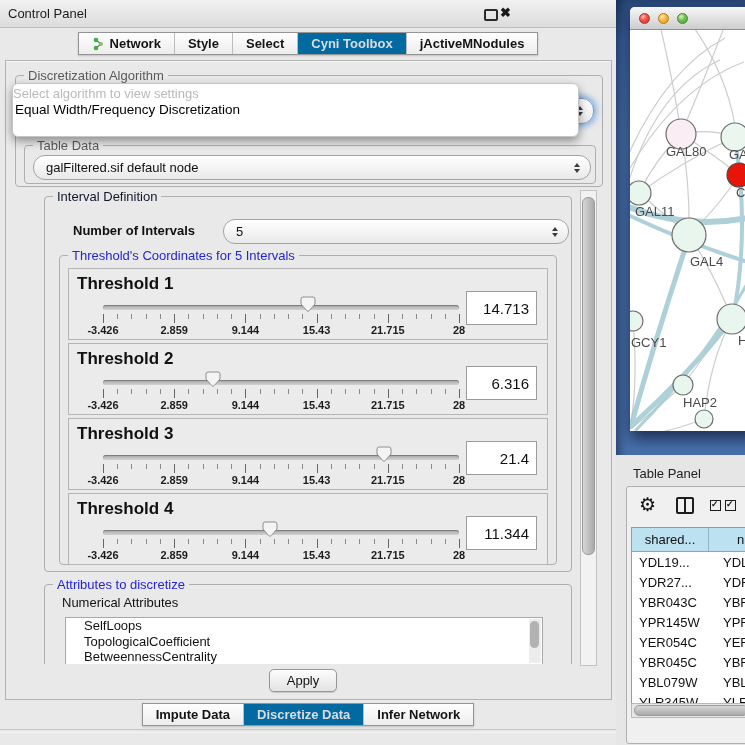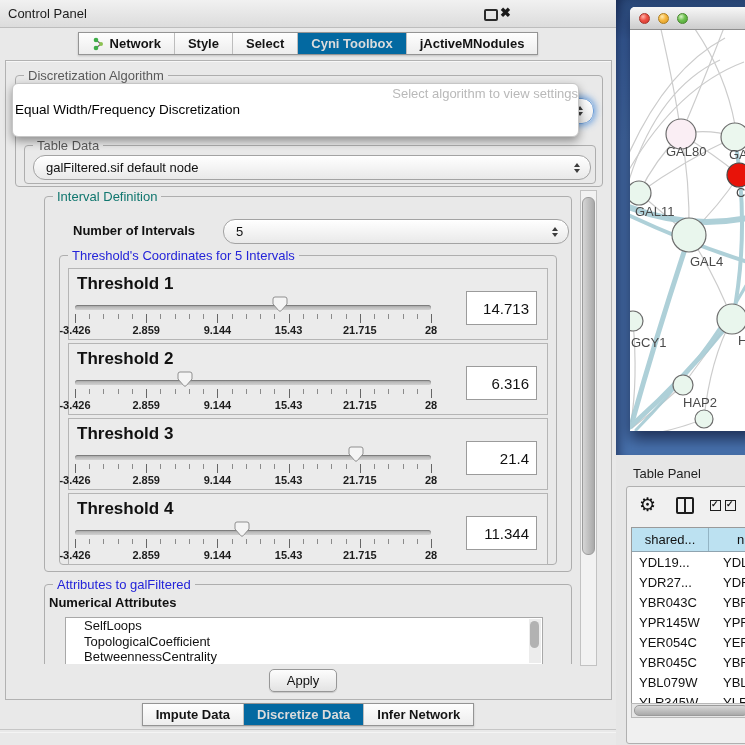--- a/index.html
+++ b/index.html
@@ -17,43 +17,43 @@
   .seg{display:flex;border:1px solid #949494;border-radius:0;background:#fff;overflow:hidden;box-shadow:0 1px 2px rgba(0,0,0,.18)}
   .segitem{padding:3px 13px;font-size:13px;font-weight:600;color:#141414;background:linear-gradient(#fefefe,#ededed);
            border-left:1px solid #bdbdbd;display:flex;align-items:center;gap:5px;white-space:nowrap}
   .segitem:first-child{border-left:none}
   .segitem.sel{background:#0369a1;color:#dcdcdc}
   
   .outer-panel{position:absolute;left:5px;top:60px;width:605px;height:638px;border:1px solid #b2b2b2;background:#e9e9e9;
                box-shadow:inset 0 1px 0 #f7f7f7}
   .group{position:absolute;border:1px solid #aeaeae;border-radius:4px}
   .gtitle{position:absolute;top:-8px;left:8px;background:#e9e9e9;padding:0 4px;font-size:13px;white-space:nowrap}
-  .gtitle.green{color:#0f766e}.gtitle.blue{color:#2424d9}.gtitle.gray{color:#5a5a5a}
+  .gtitle.green{color:#0f172a}.gtitle.blue{color:#2424d9}.gtitle.gray{color:#5a5a5a}
   
   .combo{position:absolute;background:linear-gradient(#ffffff,#e9e9e9);border:1px solid #a3a3a3;border-radius:12px;
          font-size:13px;color:#101010;display:flex;align-items:center;padding:0 26px 0 12px;box-shadow:inset 0 1px 0 #fff}
   .combo.focus{border-color:#6f9fd8;box-shadow:0 0 6px 2px rgba(90,150,220,.8)}
   .arrows{position:absolute;right:10px;top:50%;transform:translateY(-50%);display:flex;flex-direction:column;gap:2px}
   .arr-up{width:0;height:0;border-left:3.5px solid transparent;border-right:3.5px solid transparent;border-bottom:4.5px solid #3c3c3c}
   .arr-dn{width:0;height:0;border-left:3.5px solid transparent;border-right:3.5px solid transparent;border-top:4.5px solid #3c3c3c}
   
   .popup{position:absolute;left:12px;top:83px;width:565px;height:52px;background:#fff;border:1px solid #c6c6c6;
          border-radius:6px;box-shadow:0 4px 10px rgba(0,0,0,.4);z-index:50;overflow:hidden}
-  .popup .hint{margin-top:2px;text-align:right;color:#b9b9b9;font-size:13px;line-height:16px}
+  .popup .hint{margin-top:2px;text-align:left;color:#b9b9b9;font-size:13px;line-height:16px}
   .popup .opt1{font-weight:bold;font-size:13.5px;line-height:17px;padding-left:2px;color:#000}
   .popup .opt2{font-size:13.5px;line-height:16px;padding-left:2px;color:#000}
   
   .scroll-area{position:absolute;left:22px;top:190px;width:556px;height:474px;overflow:hidden}
   .vscroll{position:absolute;left:580px;top:190px;width:15px;height:474px;background:#f2f2f2;border:1px solid #c2c2c2}
   .vscroll .thumbv{position:absolute;left:1px;top:6px;width:11px;height:356px;border-radius:6px;
                    background:linear-gradient(to right,#d6d6d6,#a9a9a9);border:1px solid #9b9b9b}
   
   .th-row{position:relative;height:70px;margin:0 8px 3px 8px;border:1px solid #b5b5b5;background:#ebebeb}
   .th-title{position:absolute;left:8px;top:5px;font-weight:bold;font-size:17px}
-  .slider-area{position:absolute;left:6px;top:32px;width:356px;height:36px}
+  .slider-area{position:absolute;left:34px;top:32px;width:356px;height:36px}
   .track{position:absolute;left:0;right:0;top:4px;height:5px;border-radius:3px;
          background:linear-gradient(#a8a8a8,#d2d2d2);box-shadow:inset 0 1px 1px rgba(0,0,0,.3)}
   .ticks{position:absolute;left:0;width:100%}
   .ticks.minor{top:13px;height:5px;background:repeating-linear-gradient(to right,#8a8a8a 0,#8a8a8a 1px,transparent 1px,transparent 4%)}
   .ticks.major{top:13px;height:9px;border-right:1px solid #666;
                background:repeating-linear-gradient(to right,#666 0,#666 1px,transparent 1px,transparent 20%)}
   .scale-row{position:absolute;left:0;top:23px;width:100%;height:12px}
   .scale-label{position:absolute;transform:translateX(-50%);font-size:11px;font-weight:bold;color:#1c1c1c;white-space:nowrap}
   .thumb{position:absolute;top:-5px}
   .value-box{position:absolute;right:10px;top:22px;width:62px;height:32px;background:#fff;border:1px solid #9b9b9b;
@@ -262,22 +262,22 @@
        <svg class="thumb" style="left:calc(47.00% - 8px)" width="16" height="17" viewBox="0 0 16 17">
          <path d="M3 1 H13 Q15 1 15 3 V8 L9.3 14.6 Q8 16 6.7 14.6 L1 8 V3 Q1 1 3 1 Z" fill="#f4f4f4" stroke="#8f8f8f"></path>
        </svg>
      </div>
      <div class="value-box">11.344</div>
    </div>
           </div>
       </div>
     </div>
     <div class="group" style="left:22px;top:394px;width:526px;height:90px">
-      <span class="gtitle blue">Attributes to galFiltered</span>
-      <span style="position:absolute;left:4px;top:10px;font-weight:bold">Numerical Attributes</span>
+      <span class="gtitle blue">Attributes to discretize</span>
+      <span style="position:absolute;left:17px;top:10px;font-weight:normal">Numerical Attributes</span>
       <div class="listbox">
         <div id="attr-items">
             <div class="attr-item">SelfLoops</div>
             <div class="attr-item">TopologicalCoefficient</div>
             <div class="attr-item">BetweennessCentrality</div>
           </div>
         <div class="list-scroll">
             <div class="thumbv2"></div>
           </div>
       </div>

